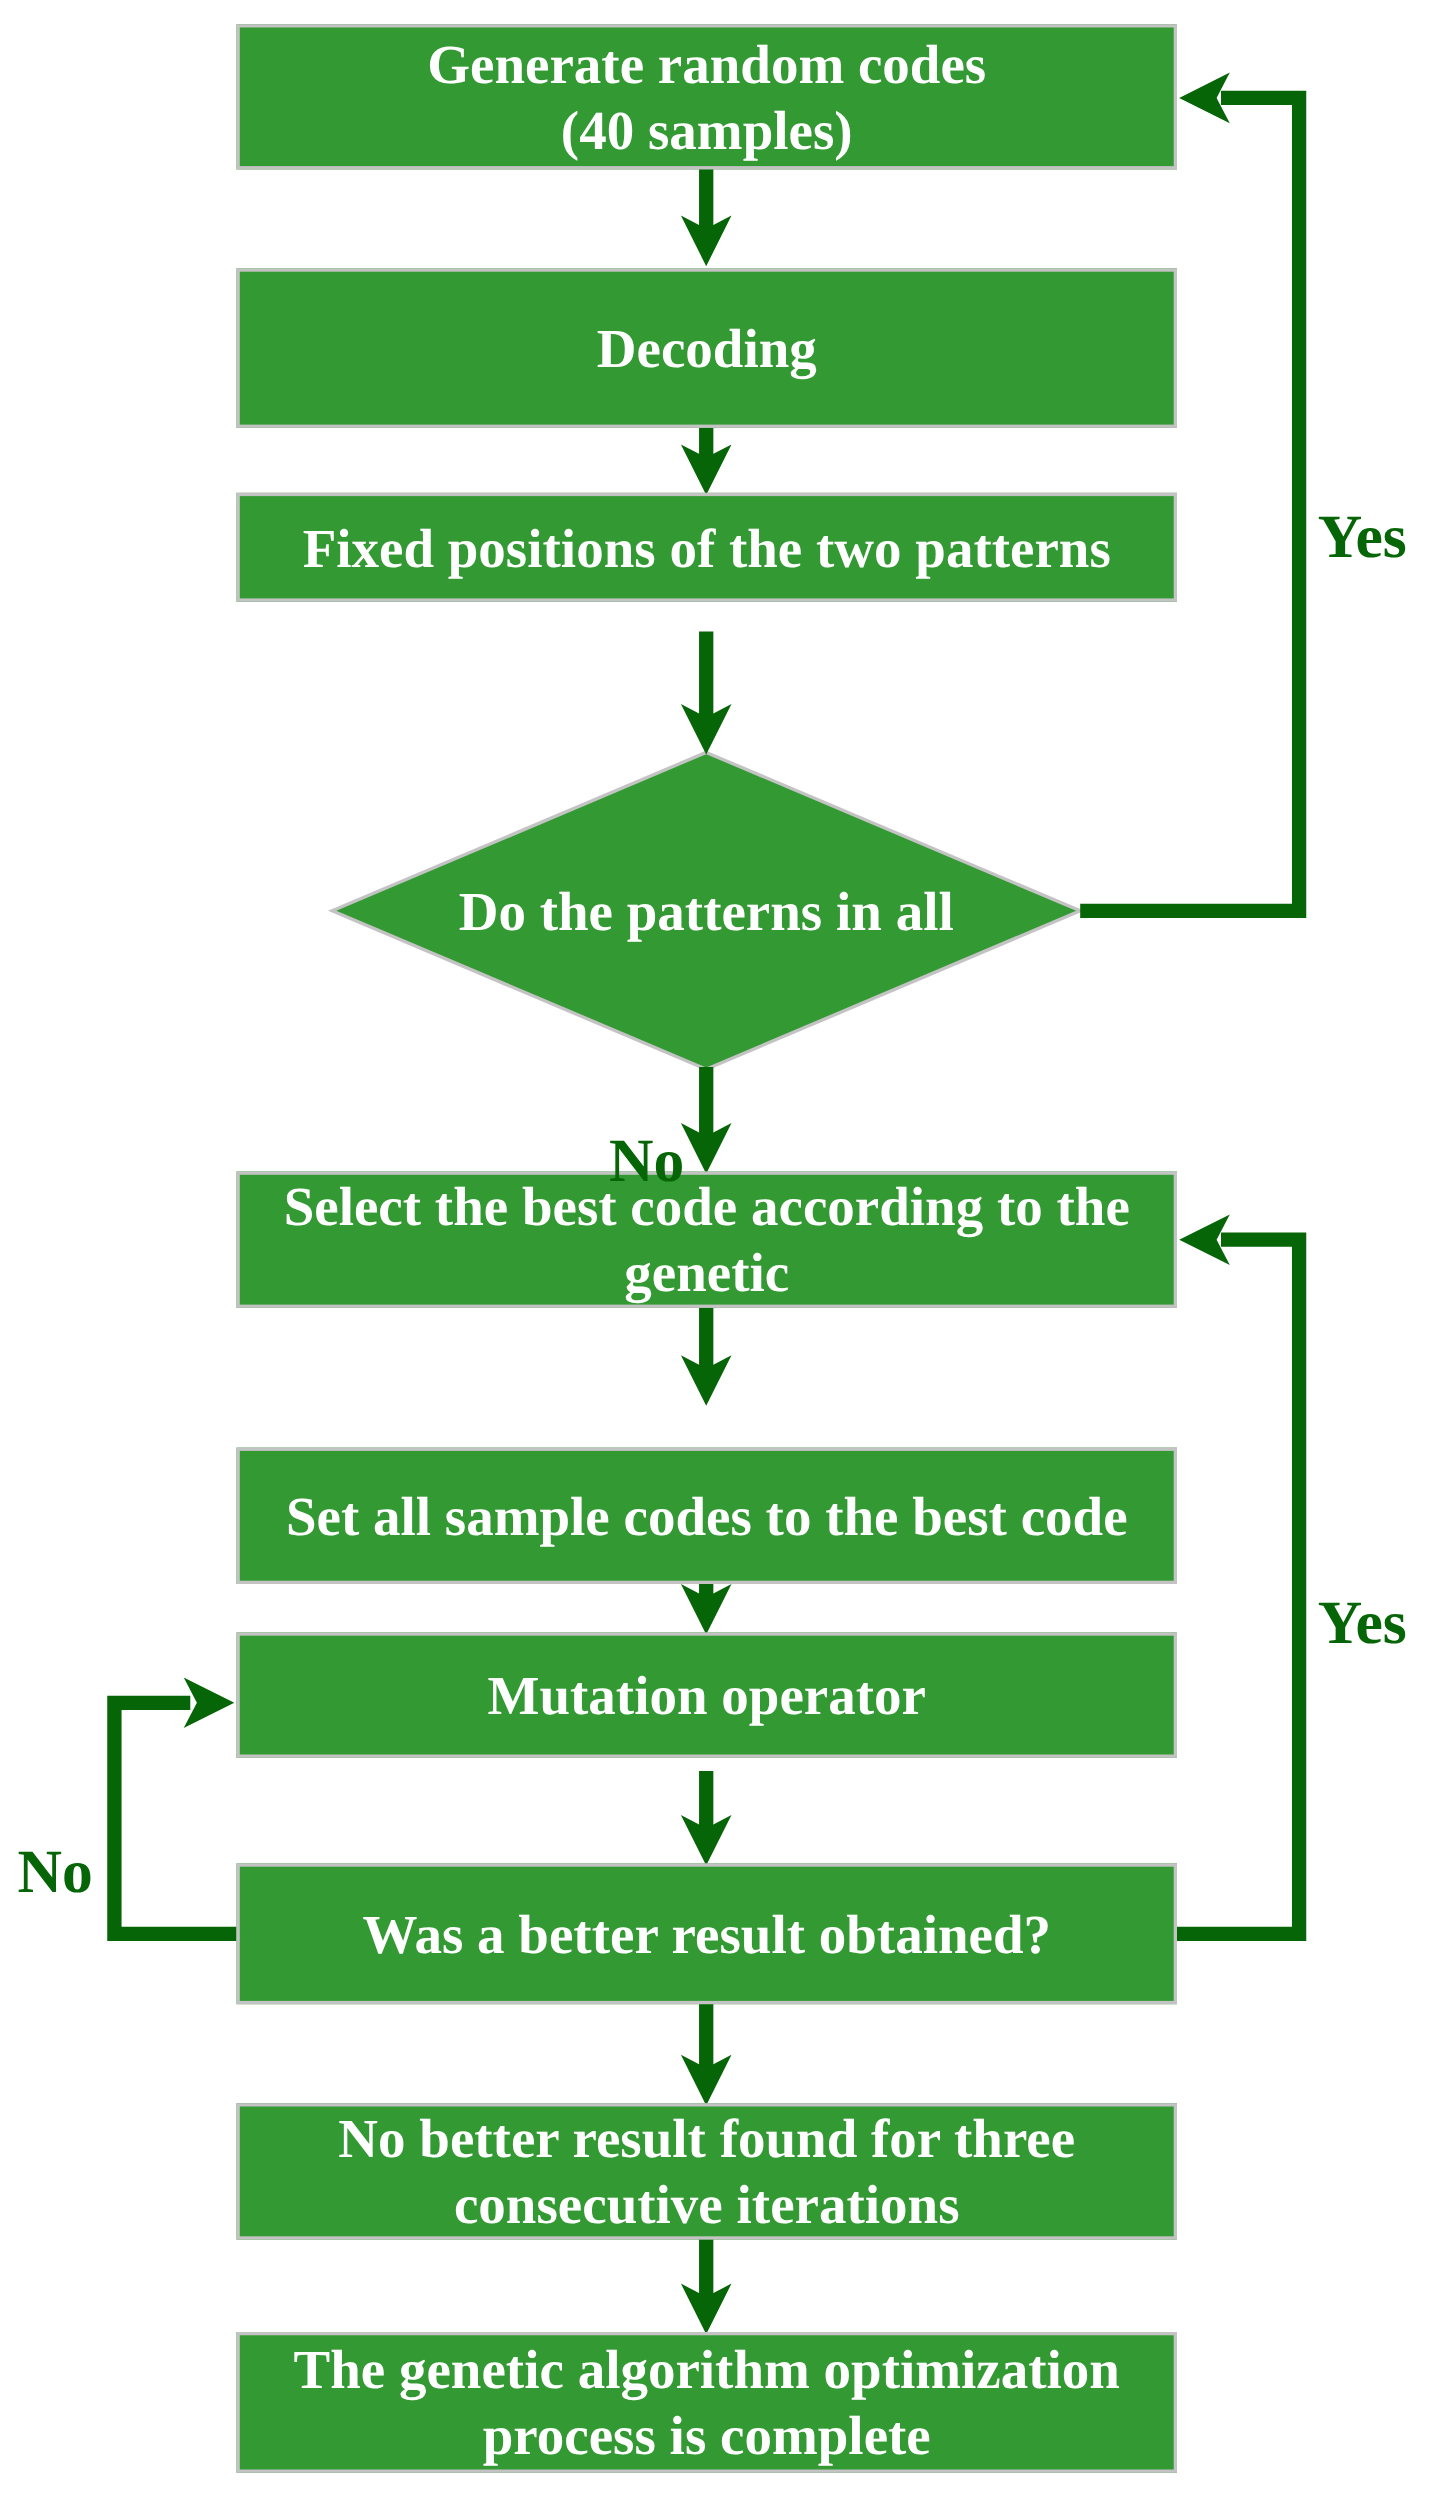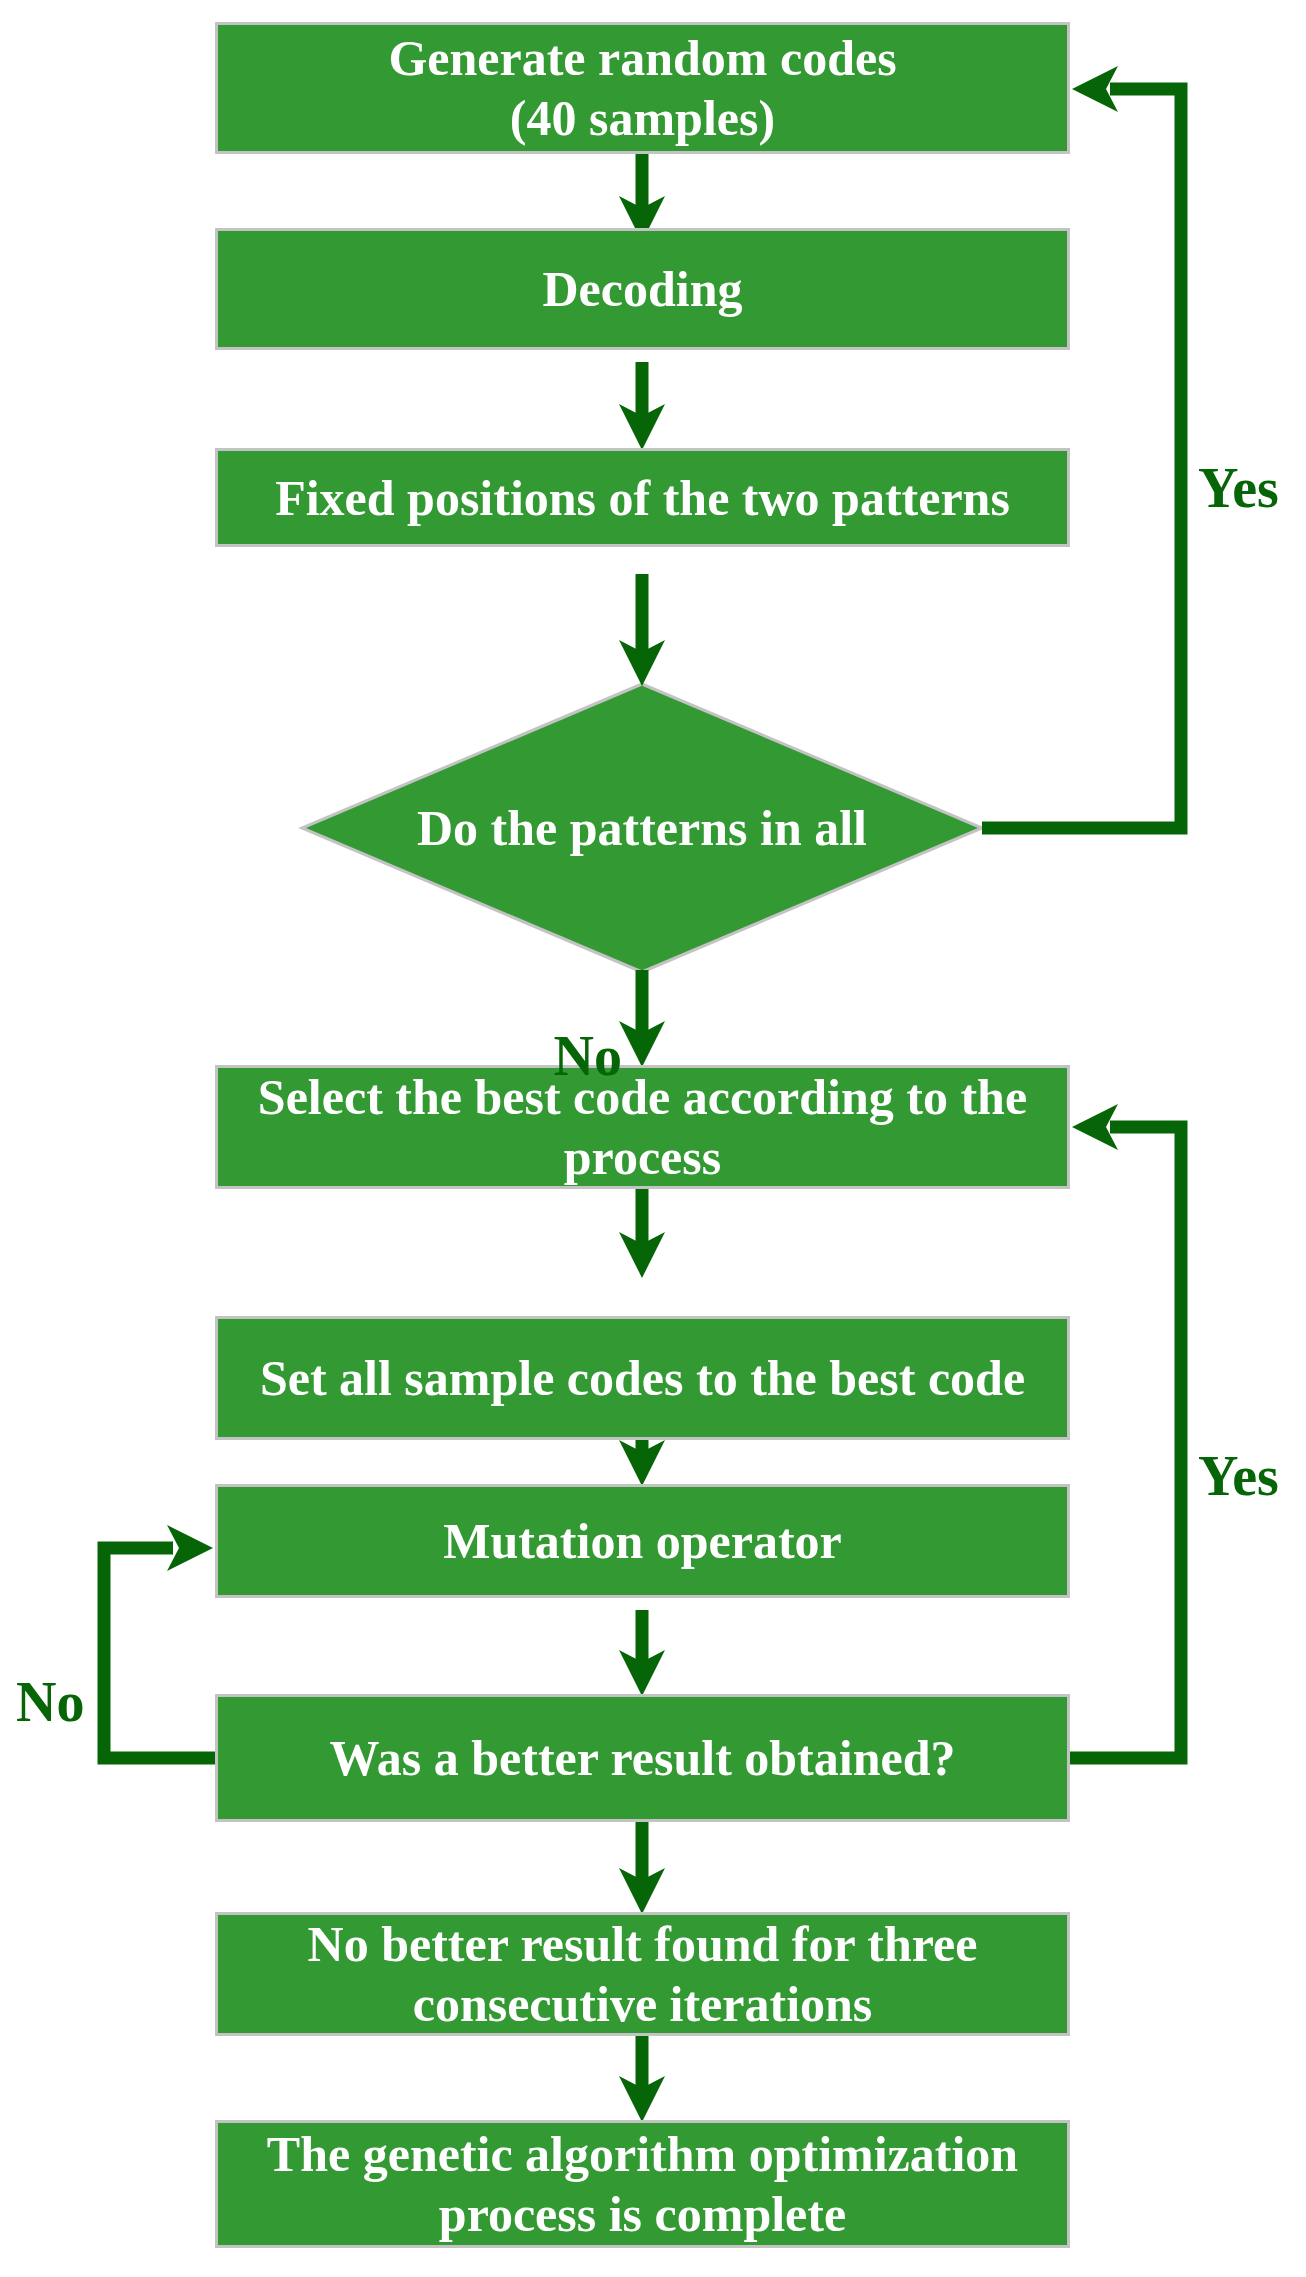--- a/index.html
+++ b/index.html
@@ -101,35 +101,35 @@
       <polyline points="215,1758 104,1758 104,1548 173,1548" fill="none" stroke-width="13" stroke-linejoin="miter"></polyline>
       <polygon points="213,1548 167,1525 179,1548 167,1571" stroke="none"></polygon>
     </g>
   </svg>
 
   <div class="node" style="top:22px;height:132px">
     <span class="line">Generate random codes</span>
     <span class="line">(40 samples)</span>
   </div>
 
-  <div class="node" style="top:228px;height:122px">
+  <div class="node" style="top:244px;height:145px">
     <span class="line">Decoding</span>
   </div>
 
   <div class="node" style="top:448px;height:99px">
     <span class="line">Fixed positions of the two patterns</span>
   </div>
 
   <div class="decision-text">
     <span class="line">Do the patterns in all</span>
   </div>
 
   <div class="node" style="top:1065px;height:124px">
     <span class="line">Select the best code according to the</span>
-    <span class="line">process</span>
+    <span class="line">genetic</span>
   </div>
 
   <div class="node" style="top:1316px;height:124px">
     <span class="line">Set all sample codes to the best code</span>
   </div>
 
   <div class="node" style="top:1484px;height:114px">
     <span class="line">Mutation operator</span>
   </div>
 

